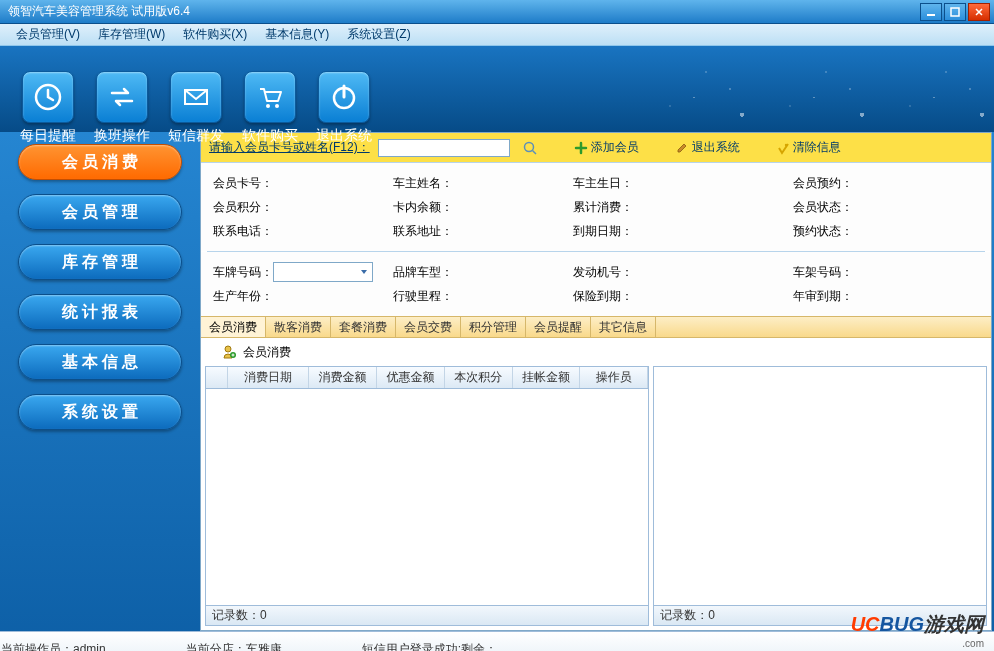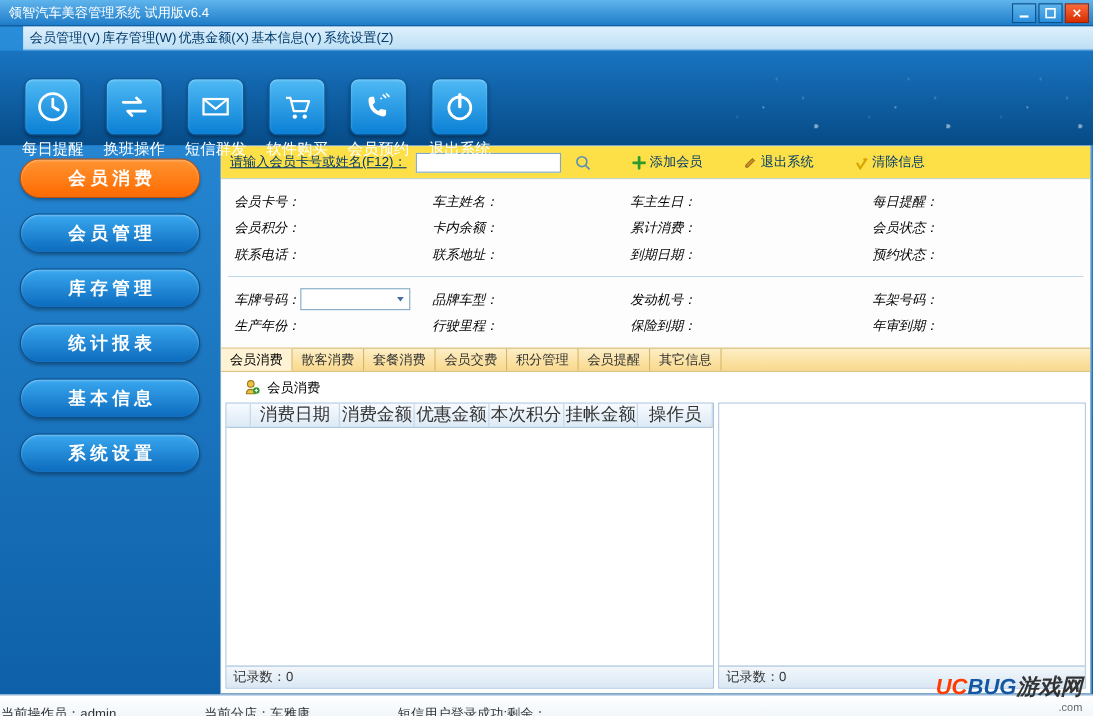--- a/index.html
+++ b/index.html
@@ -4,50 +4,50 @@
 <style>
 * { box-sizing: border-box; margin: 0; padding: 0; }
 body { font-family: "Microsoft YaHei", SimSun, sans-serif; font-size: 12px; background: #000; overflow: hidden; width: 994px; height: 651px; }
 .window { width: 994px; height: 651px; background: linear-gradient(180deg, #2b8fdc 0%, #0d5fa6 100%); position: relative; }
 .titlebar { height: 24px; background: linear-gradient(180deg, #5fb4ec 0%, #1e7cc8 100%); color: #fff; display: flex; align-items: center; padding: 0 4px; font-size: 12px; border-bottom: 1px solid #0b4f8b; }
 .titlebar .title { flex: 1; padding-left: 4px; }
 .winbtns { display: flex; gap: 2px; }
 .winbtn { width: 22px; height: 18px; border: 1px solid #0b4f8b; color: #fff; font-size: 11px; display: flex; align-items: center; justify-content: center; cursor: pointer; }
 .winbtn.min, .winbtn.max { background: linear-gradient(#5fb4ec,#2b8fdc); }
 .winbtn.close { background: linear-gradient(#ff6a3a,#d62e00); border-color: #a02000; }
-.menubar { height: 22px; background: linear-gradient(180deg,#dff0fb,#bcdff5); color: #003a6b; display: flex; align-items: center; padding: 0 6px; gap: 2px; border-bottom: 1px solid #8fc6eb; margin-left: 21px; }
+.menubar { height: 22px; background: linear-gradient(180deg,#dff0fb,#bcdff5); color: #003a6b; display: flex; align-items: center; padding: 0 16px; gap: 18px; border-bottom: 1px solid #8fc6eb; }
 .menuitem { cursor: pointer; font-size: 12px; }
 .toolbar { height: 86px; display: flex; align-items: center; gap: 18px; padding: 8px 20px; background: linear-gradient(180deg,#1974c1 0%,#064b87 100%); position: relative; }
 .toolbar::after { content:""; position:absolute; right:0; top:0; bottom:0; width:360px; background:radial-gradient(circle at 80% 50%, rgba(255,255,255,0.25) 1px, transparent 1px),radial-gradient(circle at 60% 30%, rgba(255,255,255,0.2) 1px, transparent 1px),radial-gradient(circle at 30% 70%, rgba(255,255,255,0.15) 1px, transparent 1px),radial-gradient(circle at 90% 80%, rgba(255,255,255,0.5) 2px, transparent 2px),radial-gradient(circle at 50% 60%, rgba(255,255,255,0.35) 1px, transparent 1px); background-size:120px 86px; pointer-events:none; }
 .toolbtn { display: flex; flex-direction: column; align-items: center; cursor: pointer; color: #fff; font-size: 14px; gap: 4px; margin-top: 37px; }
 .toolicon { width: 52px; height: 52px; border-radius: 8px; background: linear-gradient(180deg,#4fbaf5 0%,#0a7fd4 100%); border: 1px solid #0b5a9c; display: flex; align-items: center; justify-content: center; box-shadow: inset 0 1px 2px rgba(255,255,255,0.4), 0 2px 3px rgba(0,0,0,0.3); }
 .main { display: flex; height: calc(651px - 24px - 22px - 86px - 20px); }
 .sidebar { width: 200px; padding: 12px 18px 0; display: flex; flex-direction: column; gap: 14px; }
 .navbtn { height: 36px; border-radius: 18px; background: linear-gradient(180deg,#3aa8f0 0%,#0c6bbd 100%); color:#fff; font-size: 16px; font-weight: bold; display:flex; align-items:center; justify-content:center; border:1px solid #0b4f8b; cursor:pointer; box-shadow: inset 0 1px 2px rgba(255,255,255,0.4), 0 2px 3px rgba(0,0,0,0.3); letter-spacing:4px; text-indent:4px; }
 .navbtn.active { background: linear-gradient(180deg,#ff9432 0%,#ff6a00 100%); border-color:#c54e00; }
 .content { flex:1; background:#fff; border:1px solid #7fa8c8; display:flex; flex-direction:column; margin-right:2px; }
 .searchbar { height: 30px; background:#fde047; border-bottom:1px solid #b7d4eb; display:flex; align-items:center; padding:0 8px; gap:8px; }
 .searchlabel { color:#003a6b; text-decoration: underline; }
 .searchinput { width:132px; height:18px; border:1px solid #7fa8c8; background:#fff; }
 .linkbtn { display:flex; align-items:center; gap:3px; margin-left:28px; cursor:pointer; color:#003a6b; }
 .infoblock { padding:8px 12px; background:#fdfdfd; }
-.inforow { display:flex; height:24px; align-items:center;font-style:italic; }
+.inforow { display:flex; height:24px; align-items:center; }
 .infolbl { width:60px; color:#000; text-align: left; }
 .infoval { width:120px; color:#333; }
 hr.sep { border:none; border-top:1px solid #b7d4eb; margin:0 6px; }
 .platerow .select { width:100px; height:20px; border:1px solid #7fa8c8; background:#fff; display:inline-flex; align-items:center; justify-content:flex-end; padding:0 3px; }
 .tabs { height: 22px; background:linear-gradient(#fdeec6,#f9d98b); display:flex; border-top:1px solid #d6b76a; border-bottom:1px solid #d6b76a; }
 .tab { padding:0 8px; border-right:1px solid #d6b76a; display:flex; align-items:center; cursor:pointer; color:#333; font-size:12px; }
 .tab.active { background:#fff3d6; color:#000; }
 .subhdr { height:28px; display:flex; align-items:center; padding:0 20px; gap:6px; color:#000; }
 .tables { flex:1; display:flex; gap:4px; padding:0 4px 4px; }
 .tblwrap { flex:1; border:1px solid #9fbcda; display:flex; flex-direction:column; background:#fff; }
 .tblwrap.right { flex:0.75; }
 .tblhdr { display:flex; height:22px; background:linear-gradient(#f7fbff,#dce9f5); border-bottom:1px solid #9fbcda; }
-.th { border-right:1px solid #c3d5e6; display:flex; align-items:center; justify-content:center; font-size:16px; color:#333; }
+.th { border-right:1px solid #c3d5e6; display:flex; align-items:center; justify-content:center; font-size:12px; color:#333; }
 .tblbody { flex:1; background:#fff; }
 .tblfoot { height:20px; background:linear-gradient(#f2f7fc,#dae8f4); border-top:1px solid #9fbcda; display:flex; align-items:center; padding:0 6px; font-size:12px; color:#333; }
 .statusbar { height:36px; background:linear-gradient(#fff,#e4eef6); border-top:1px solid #9fbcda; display:flex; align-items:center; font-size:12px; color:#333; padding:0 1px; }
 .statusbar > div { margin-right: 80px; }
 .logo { position:absolute; right:10px; bottom:2px; font-weight:bold; font-style:italic; font-size:20px; pointer-events:none; }
 .logo .u { color:#ff3b00;text-align:right; } .logo .b { color:#1556a0; } .logo .g { color:#333; font-style:italic; }
 .logo .com { font-size:10px; display:block; text-align:right; color:#666; font-style:normal; font-weight:normal; }
 svg { display:block; }
 </style>
 </head>
@@ -70,21 +70,21 @@
           <svg width="10" height="10">
             <path d="M2 2 L8 8 M8 2 L2 8" stroke="#fff" stroke-width="1.5"></path>
           </svg>
         </div>
     </div>
   </div>
 
   <div class="menubar">
     <span class="menuitem">会员管理(V)</span>
     <span class="menuitem">库存管理(W)</span>
-    <span class="menuitem">优惠金额(X)</span>
+    <span class="menuitem">软件购买(X)</span>
     <span class="menuitem">基本信息(Y)</span>
     <span class="menuitem">系统设置(Z)</span>
   </div>
 
   <div class="toolbar">
     <div class="toolbtn">
       <div class="toolicon">
           <svg width="32" height="32" viewBox="0 0 32 32">
             <circle cx="16" cy="16" r="12" fill="none" stroke="#fff" stroke-width="2.5"></circle>
             <path d="M16 9 V16 L21 19" stroke="#fff" stroke-width="2.5" fill="none" stroke-linecap="round"></path>
@@ -111,29 +111,20 @@
     </div>
     <div class="toolbtn">
       <div class="toolicon">
           <svg width="32" height="32" viewBox="0 0 32 32">
             <path d="M6 8 H10 L13 20 H24 L27 11 H11" stroke="#fff" stroke-width="2" fill="none" stroke-linejoin="round"></path>
             <circle cx="14" cy="25" r="2" fill="#fff"></circle>
             <circle cx="23" cy="25" r="2" fill="#fff"></circle>
           </svg>
         </div>
       <span>软件购买</span>
-    </div>
-    <div class="toolbtn">
-      <div class="toolicon">
-          <svg width="32" height="32" viewBox="0 0 32 32">
-            <path d="M10 7 Q7 7 7 10 Q7 22 20 25 Q23 25 23 22 L23 19 L18 18 L16 20 Q12 18 11 14 L13 12 L12 7 Z" fill="#fff"></path>
-            <path d="M20 5 L23 8 M18 8 L19 9 M23 4 L26 7" stroke="#fff" stroke-width="1.5"></path>
-          </svg>
-        </div>
-      <span>会员预约</span>
     </div>
     <div class="toolbtn">
       <div class="toolicon">
           <svg width="32" height="32" viewBox="0 0 32 32">
             <circle cx="16" cy="17" r="10" fill="none" stroke="#fff" stroke-width="2.5"></circle>
             <line x1="16" y1="5" x2="16" y2="16" stroke="#fff" stroke-width="3" stroke-linecap="round"></line>
           </svg>
         </div>
       <span>退出系统</span>
     </div>
@@ -181,21 +172,21 @@
       </div>
 
       <div class="infoblock">
         <div class="inforow">
           <span class="infolbl">会员卡号：</span>
             <span class="infoval"></span>
           <span class="infolbl">车主姓名：</span>
             <span class="infoval"></span>
           <span class="infolbl">车主生日：</span>
             <span class="infoval" style="width:160px"></span>
-          <span class="infolbl">每日提醒：</span>
+          <span class="infolbl">会员预约：</span>
         </div>
         <div class="inforow">
           <span class="infolbl">会员积分：</span>
             <span class="infoval"></span>
           <span class="infolbl">卡内余额：</span>
             <span class="infoval"></span>
           <span class="infolbl">累计消费：</span>
             <span class="infoval" style="width:160px"></span>
           <span class="infolbl">会员状态：</span>
         </div>

